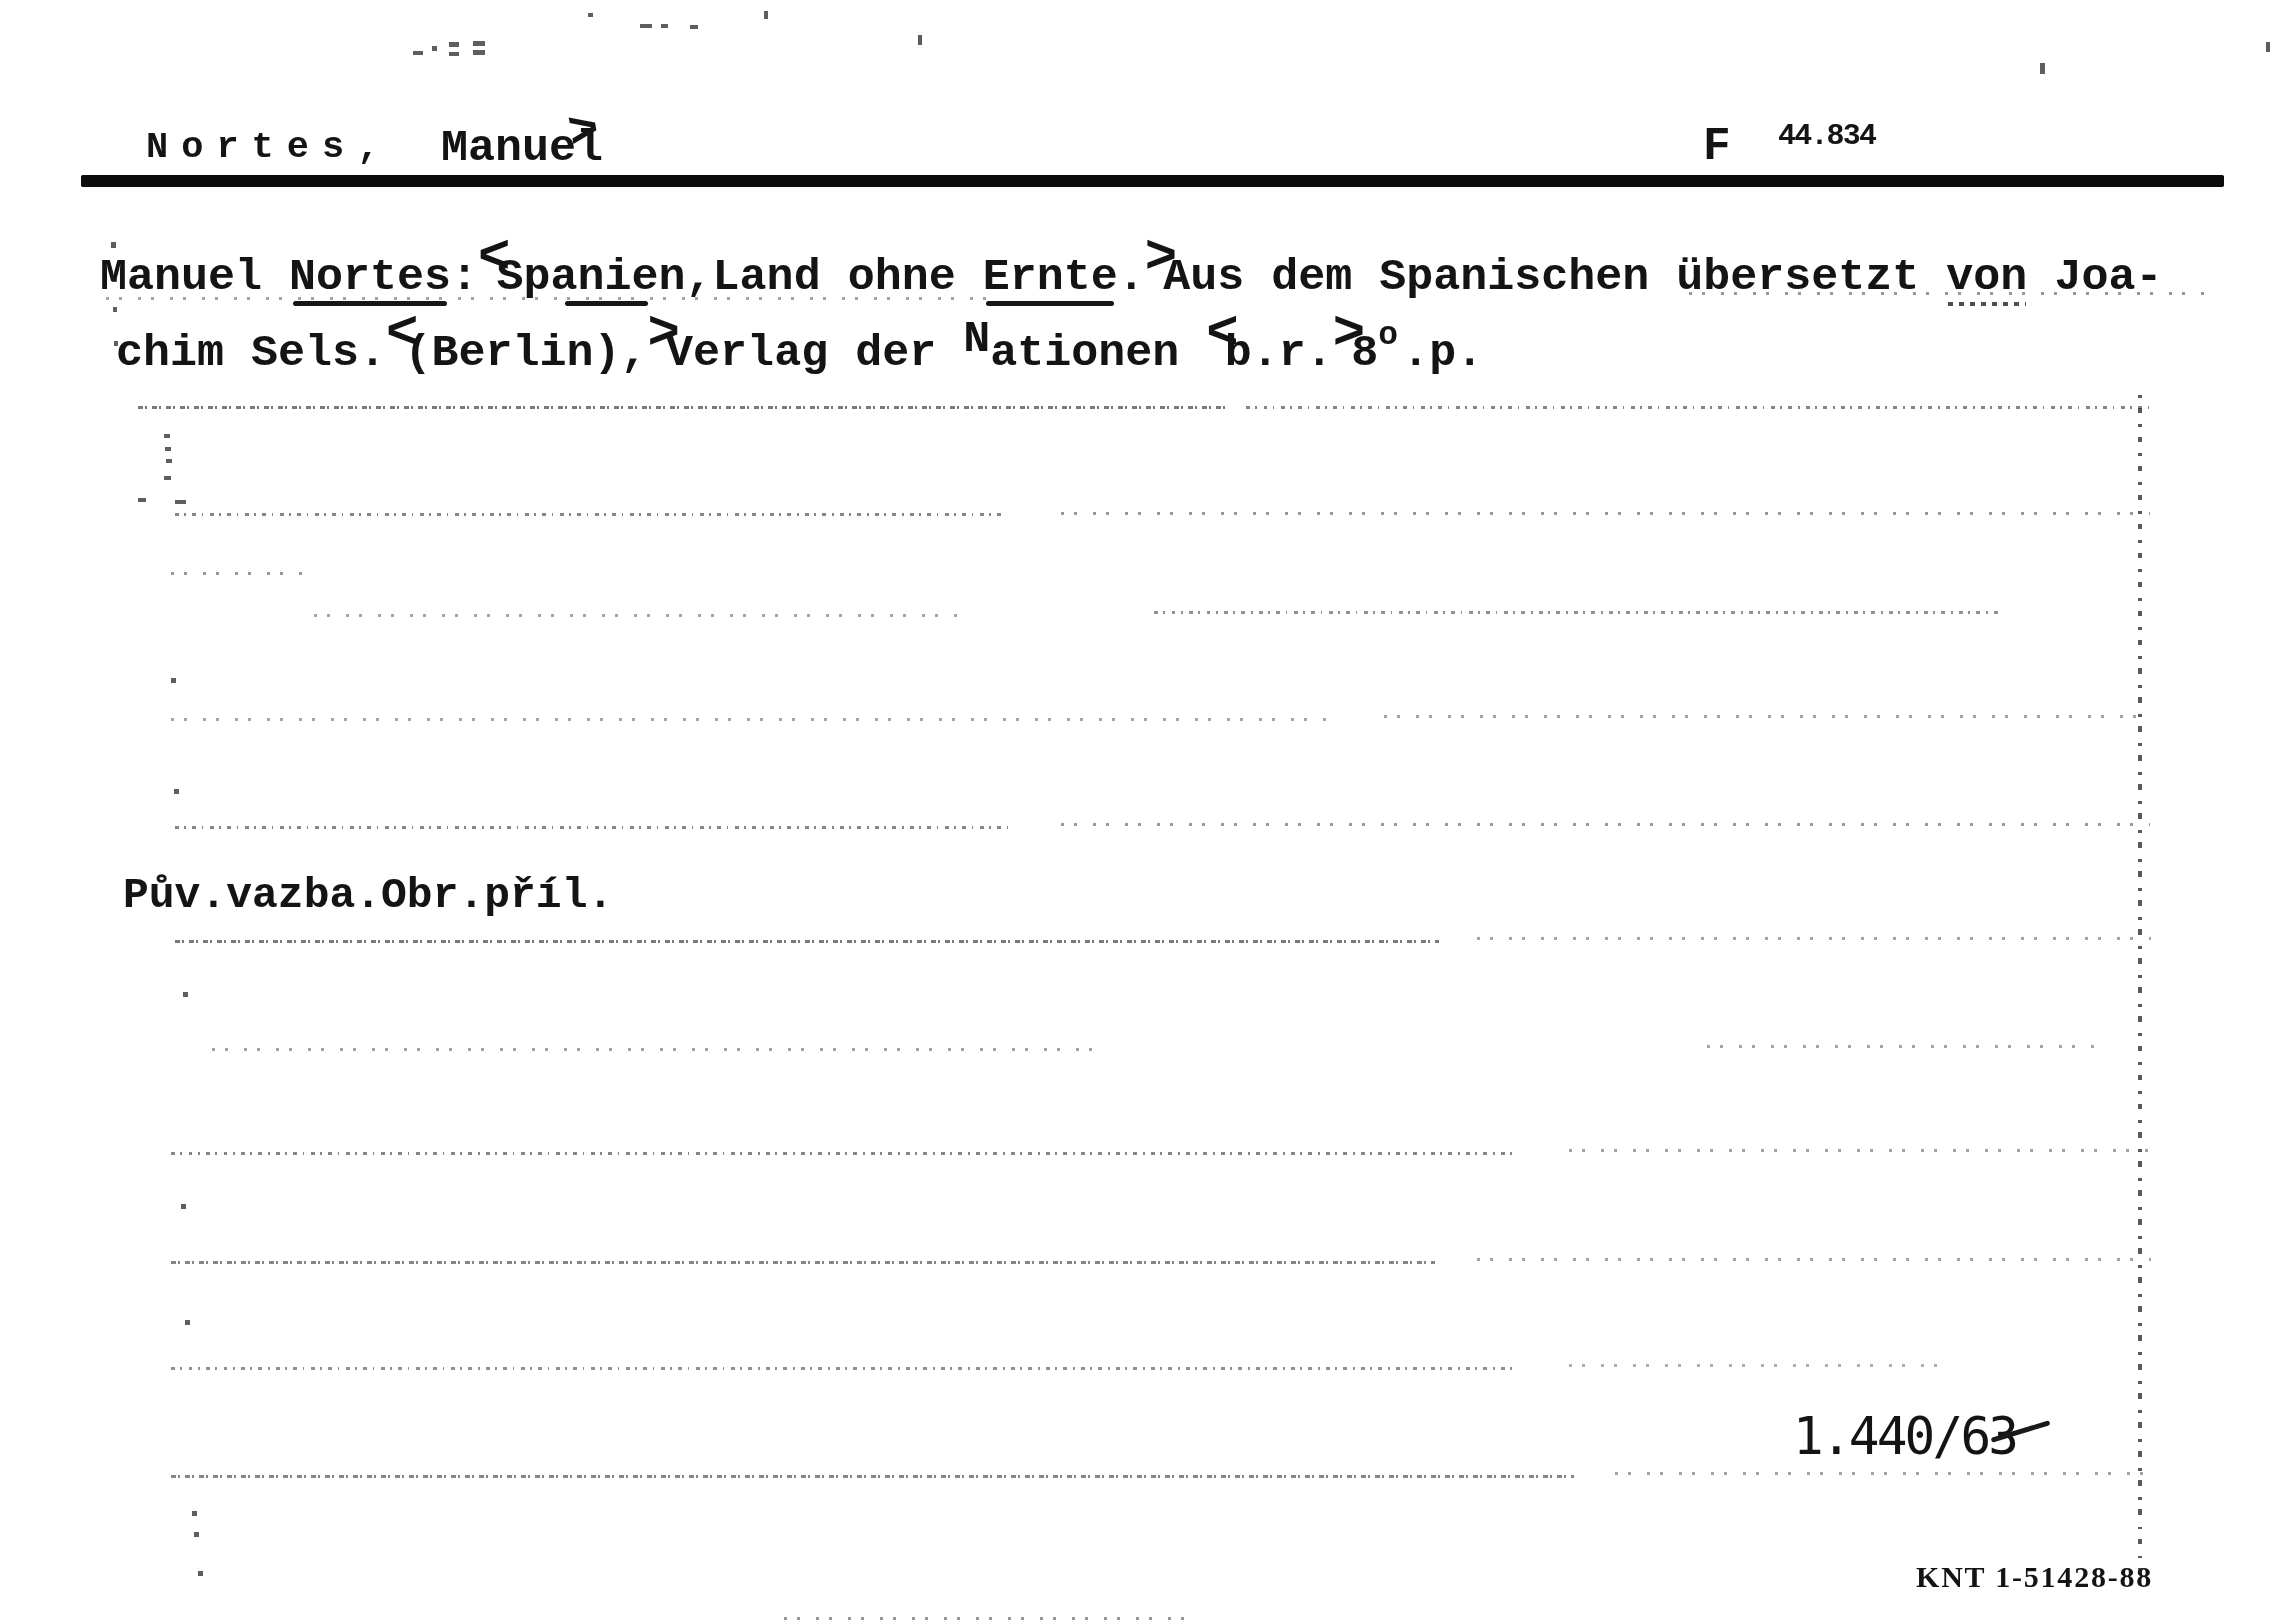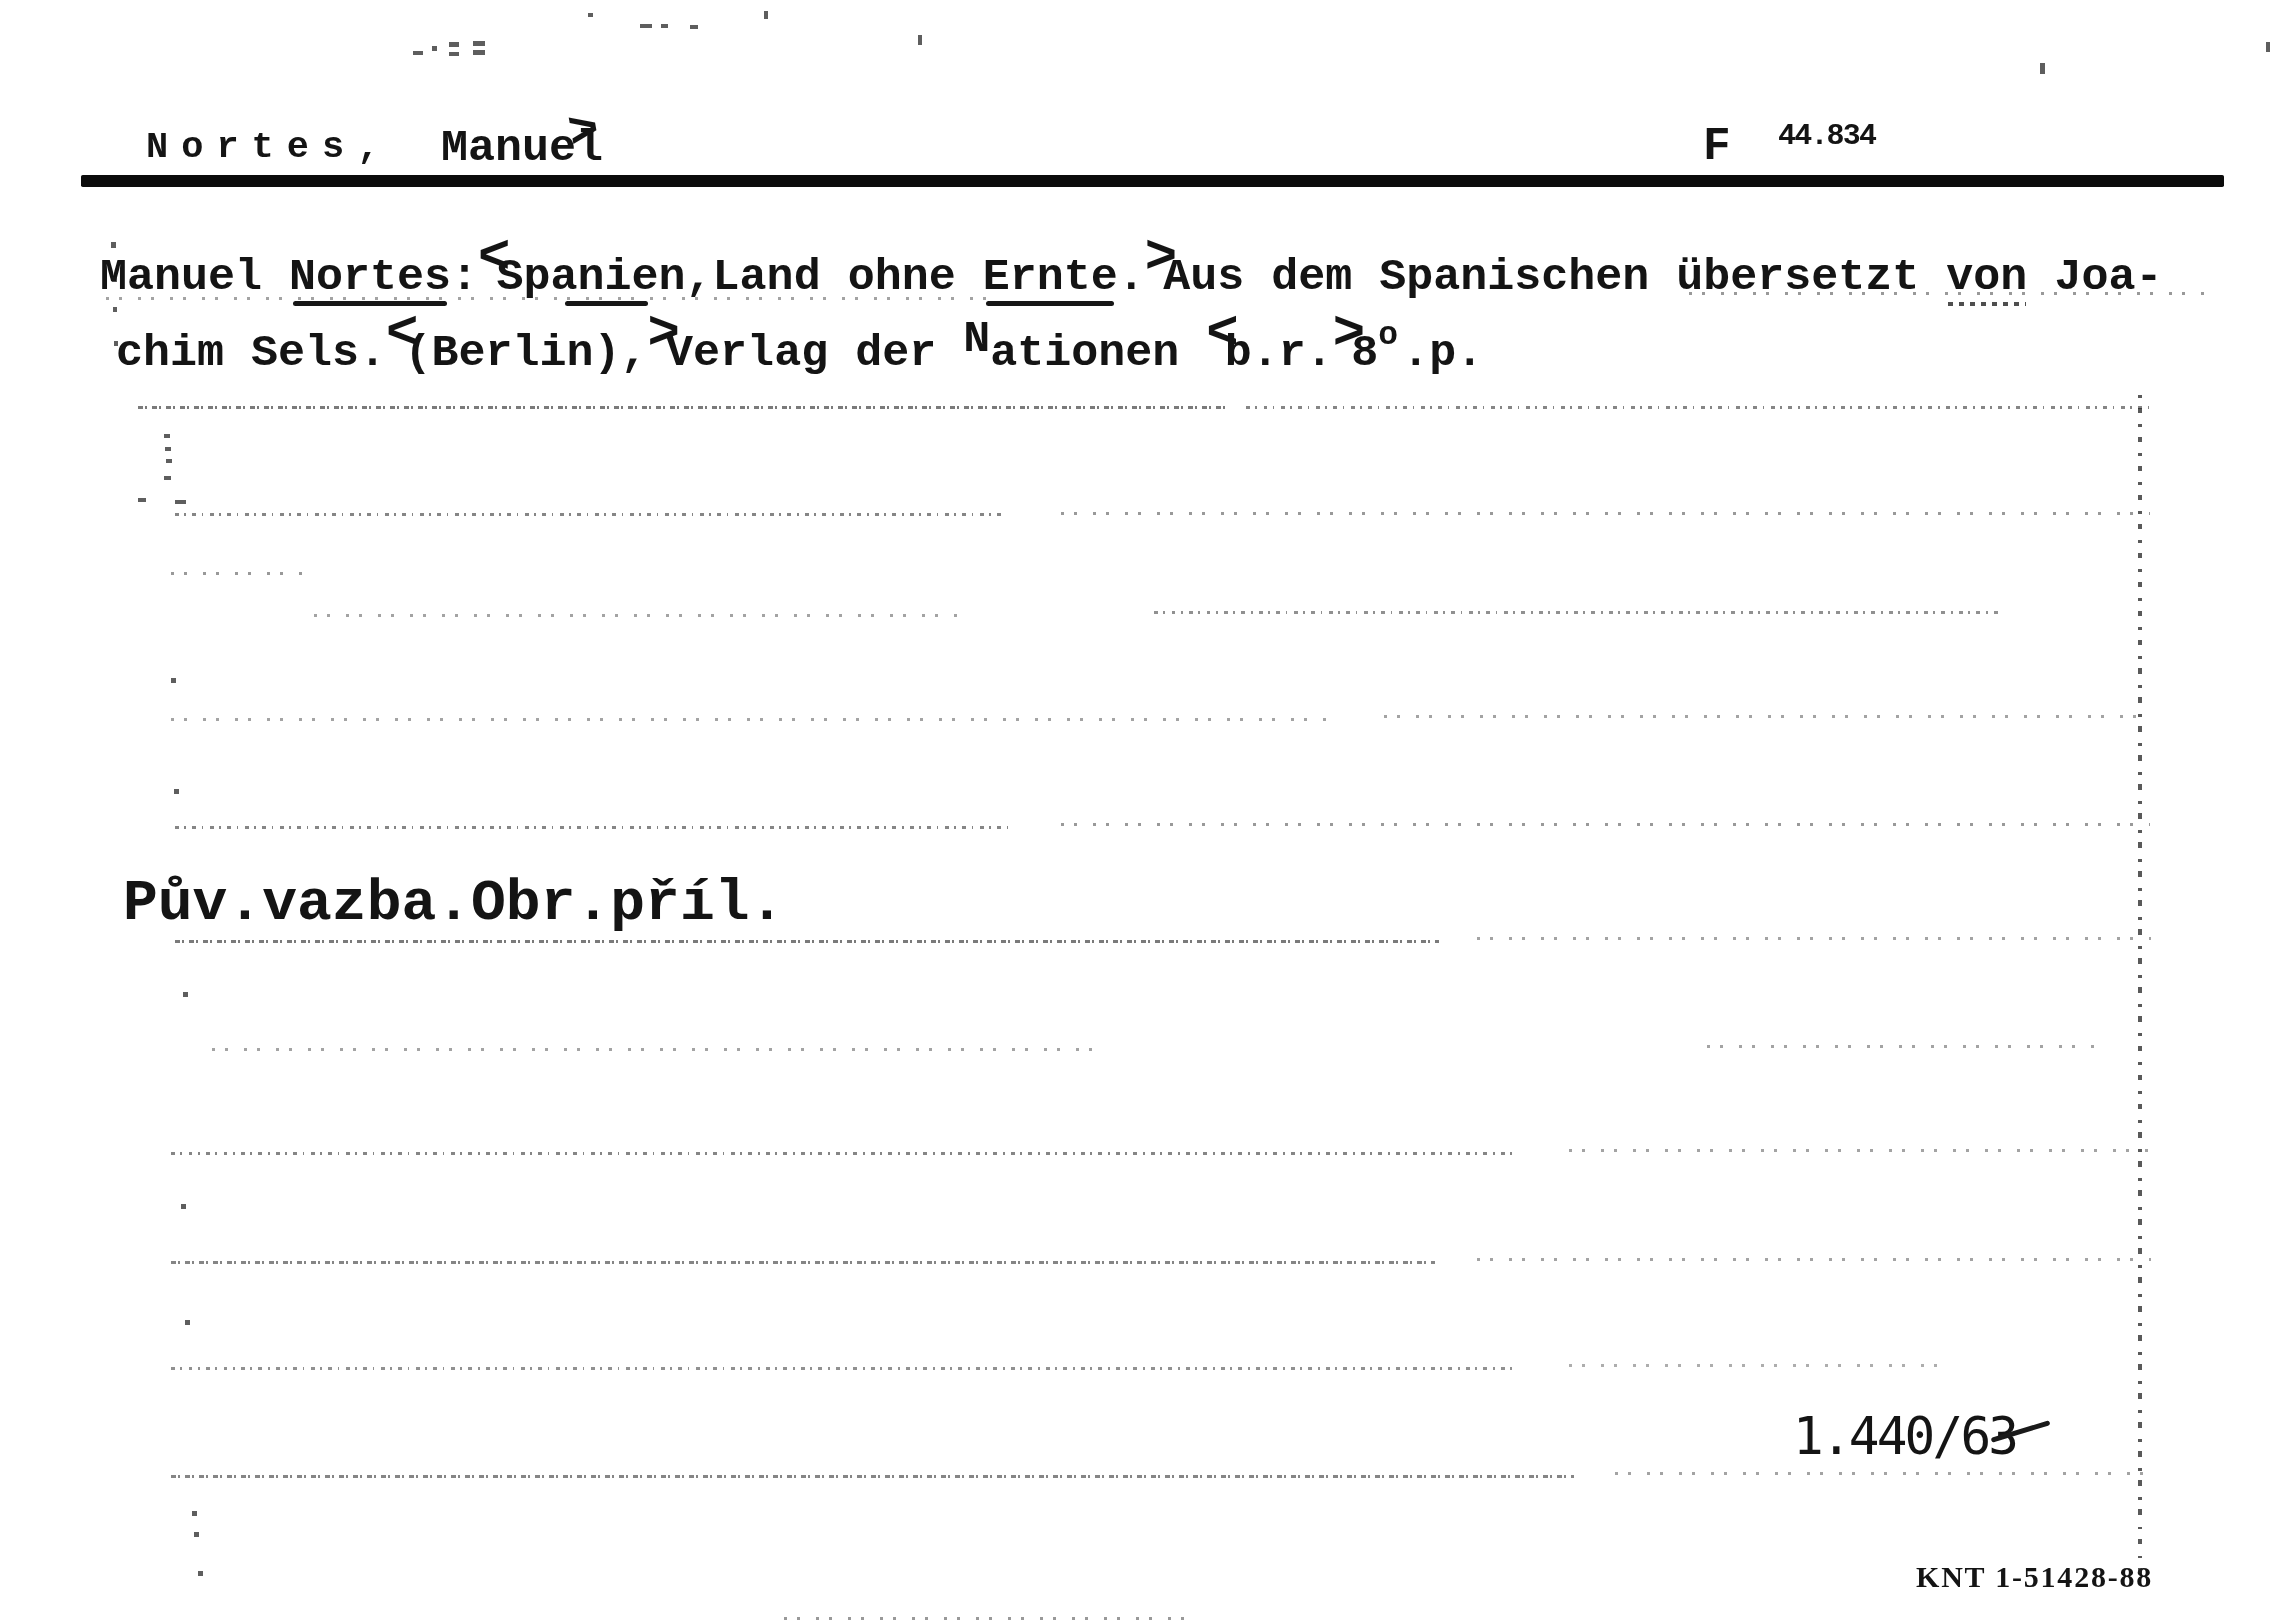--- a/index.html
+++ b/index.html
@@ -13,21 +13,21 @@
   .t{position:absolute;white-space:pre;font-weight:700;}
   .header-surname{left:146px;top:126px;font-size:37px;letter-spacing:13px;}
   .header-forename{left:441px;top:123px;font-size:45px;}
   .header-arrow{left:569px;top:103px;font-size:50px;transform:rotate(-10deg);}
   .shelf-prefix{left:1703px;top:121px;font-size:46px;}
   .shelf-number{left:1778px;top:119px;font-size:30px;letter-spacing:-1.8px;}
   .rule{position:absolute;left:81px;top:175px;width:2143px;height:12px;background:#0b0b0b;border-radius:1.8px;}
   .bodyline{position:absolute;white-space:pre;font-weight:700;font-size:45px;}
   .line1{left:100px;top:244px;}
   .line2{left:116px;top:320px;}
-  .note{left:123px;top:871px;font-size:58px;text-align:center;}
+  .note{left:123px;top:871px;font-size:43px;text-align:center;}
   .acc{left:1793px;top:1407px;font-size:51px;font-weight:400;letter-spacing:-2.8px;font-family:"DejaVu Sans Mono",monospace;}
   .print{left:1916px;top:1560px;font-family:"Liberation Serif",serif;font-size:30px;font-weight:700;letter-spacing:1.8px;}
   .seg{position:relative;}
   .ul::after{content:"";position:absolute;left:3.7px;right:3.7px;bottom:-2.8px;height:4.6px;background:#161616;border-radius:2.8px;}
   .ul-part::after{content:"";position:absolute;left:36%;right:20%;bottom:-2.8px;height:4.6px;background:#161616;border-radius:2.8px;}
   .ul-dot::after{content:"";position:absolute;left:1.8px;right:1.8px;bottom:-2.8px;height:3.7px;opacity:.8;
     background:repeating-linear-gradient(90deg,#222 0 4.6px,transparent 4.6px 11px);}
   .mark{display:inline-block;width:18.5px;position:relative;top:-17.5px;font-size:54px;font-weight:700;}
   .raise{display:inline-block;position:relative;top:-14px;}
   .deg{display:inline-block;position:relative;top:-21px;font-size:33px;width:24px;}

